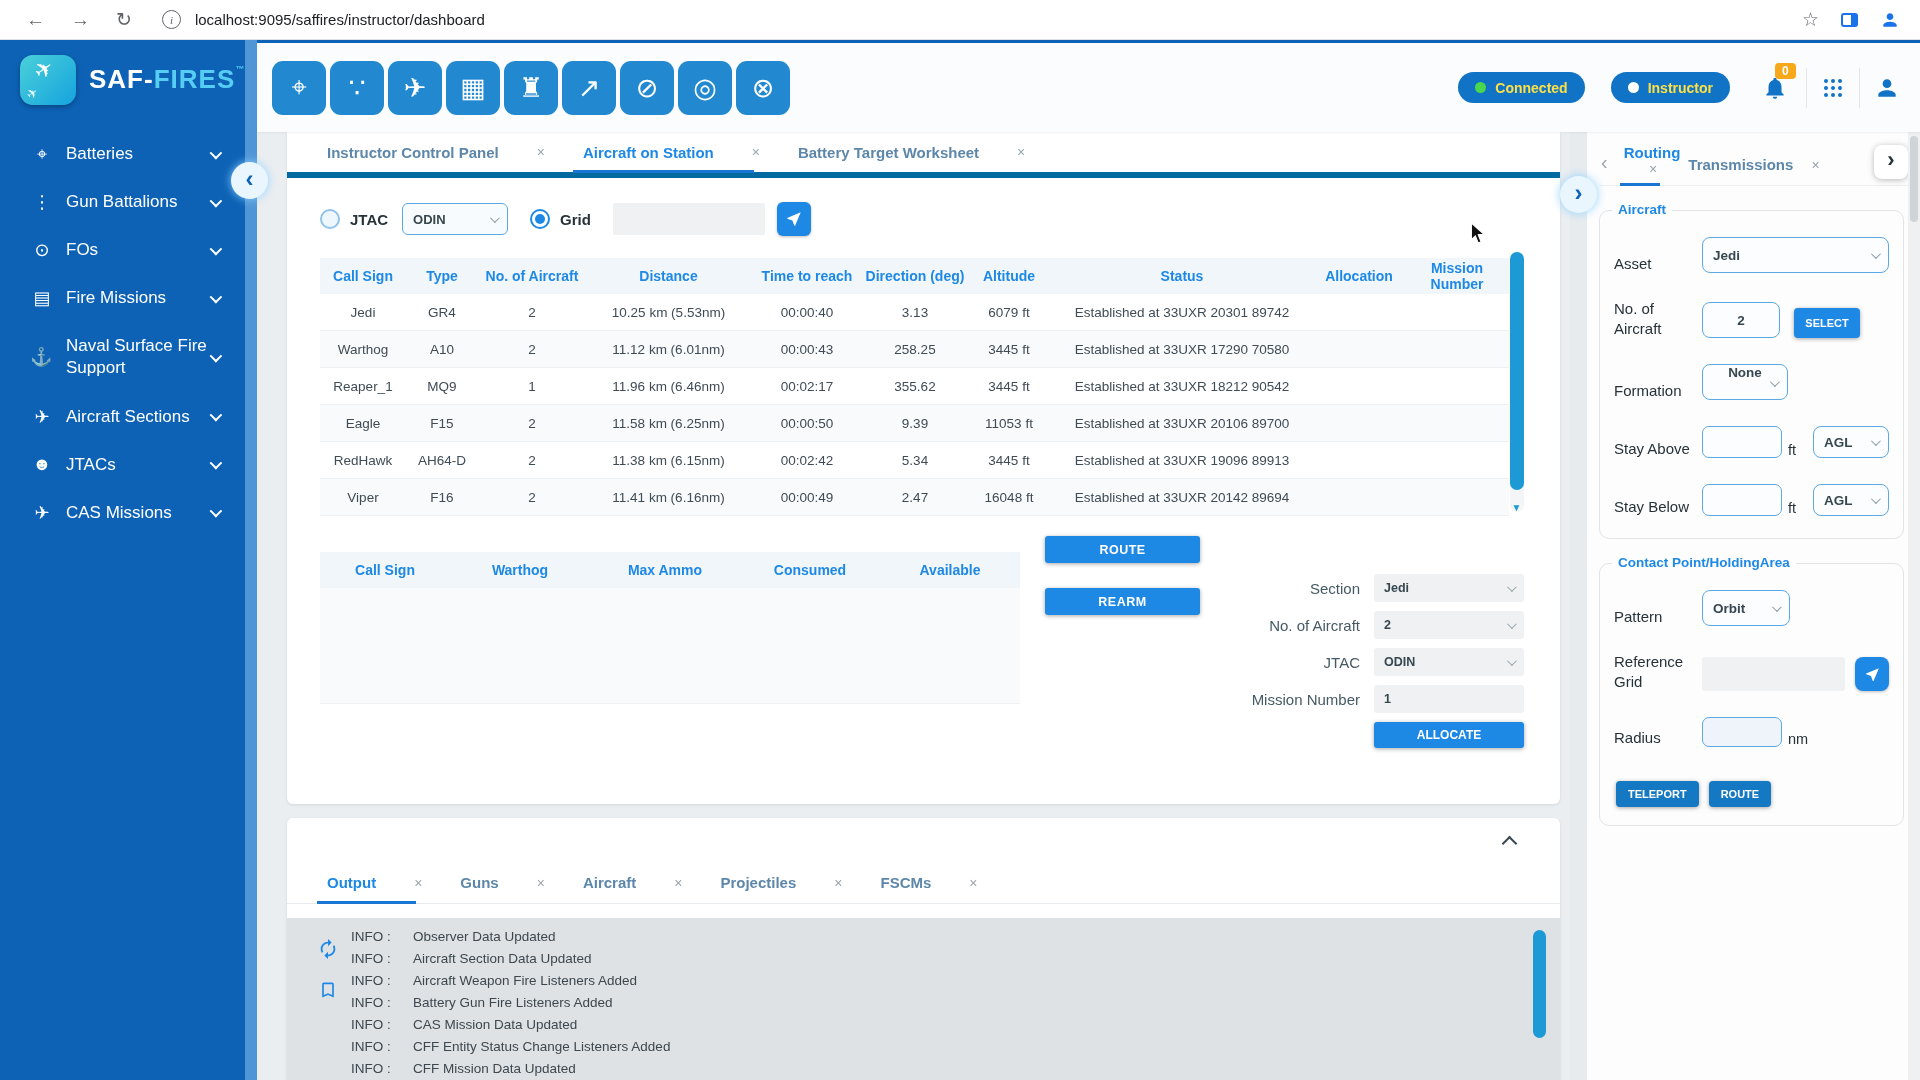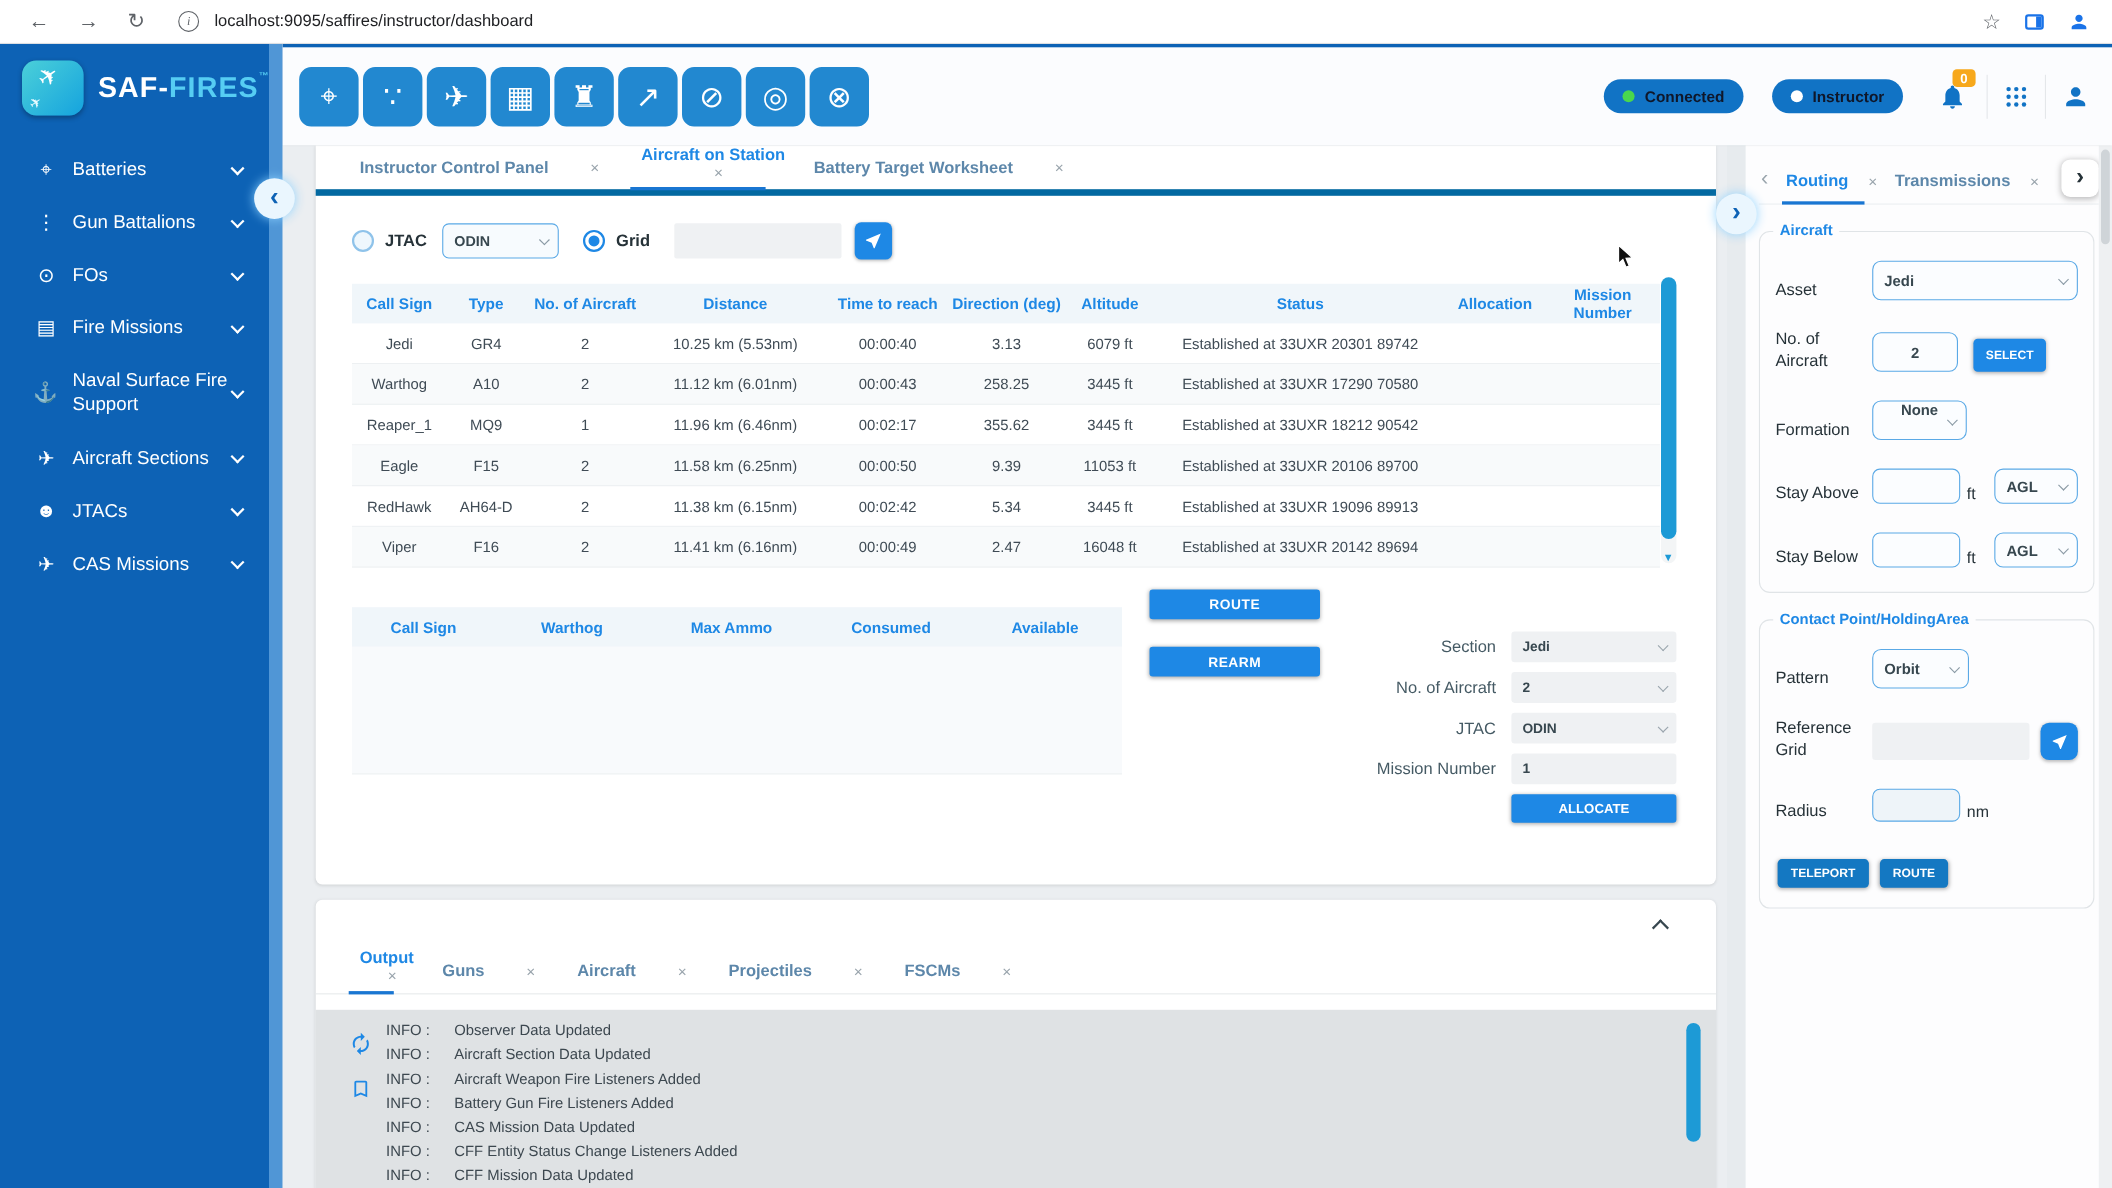--- a/index.html
+++ b/index.html
@@ -50,21 +50,21 @@
   .collapse-btn::before{ content:"‹"; color:#0d62b5; font-size:24px; font-weight:bold; margin-top:-4px; }
 
   
   .app-header { position:absolute; left:257px; top:0; right:0; height:92px; background:#fbfcfe;
     border-top:3px solid #0d62b5; display:flex; align-items:center; padding:0 20px 0 15px;
     box-shadow:0 1px 2px rgba(0,0,0,.06); z-index:4; }
   .toolbar { display:flex; gap:4px; }
   .tool-btn { width:54px; height:54px; border-radius:11px; background:#2288d0; color:#fff;
     font-size:27px; display:flex; align-items:center; justify-content:center; border:none; cursor:pointer; }
   .header-right { margin-left:auto; display:flex; align-items:center; }
-  .pill { height:31px; border-radius:16px; background:#1173c5; color:#0f172a; font-weight:bold;
+  .pill { height:31px; border-radius:16px; background:#1173c5; color:#fde047; font-weight:bold;
     font-size:14px; display:flex; align-items:center; padding:0 17px; gap:9px; border:none; }
   .pill + .pill { margin-left:26px; }
   .dot { width:11px; height:11px; border-radius:50%; }
   .dot-green{ background:#4ad74d; } .dot-white{ background:#fff; }
   .hdr-sep { width:1px; height:40px; background:#e4e7ea; margin:0 14px; }
   .bell-wrap { position:relative; margin-left:32px; margin-right:4px; cursor:pointer; }
   .badge { position:absolute; top:-12px; left:13px; background:#f7a81b; color:#fff; font-size:12px;
     font-weight:bold; border-radius:4px; padding:1px 7px; }
   .hdr-svg { display:block; }
 
@@ -73,21 +73,21 @@
 
   
   .main-card { position:absolute; left:30px; top:0; width:1273px; height:672px; background:#fff;
     border-radius:0 0 6px 6px; box-shadow:0 1px 3px rgba(0,0,0,.10); }
   .tabs { display:flex; align-items:stretch; height:46px; border-bottom:6px solid #0369a1; padding-left:30px; }
   .tab { display:flex; align-items:center; padding:0 2px; margin-right:6px; position:relative;
     color:#5d87aa; font-weight:bold; font-size:15px; cursor:pointer; }
   .tab .lbl { padding:0 8px; }
   .tab-close { color:#9aa5ad; font-size:14px; margin:0 20px 0 30px; font-weight:normal; }
   .tab-close::before{ content:"×"; }
-  .tab.active { color:#1e88e5;flex-direction:column; }
+  .tab.active { color:#1e88e5; }
   .tab.active::after { content:""; position:absolute; left:0; right:28px; bottom:-1px; height:3px; background:#1976d2; }
 
   .filter-row { display:flex; align-items:center; padding:24px 0 0 33px; }
   .radio { width:20px; height:20px; border-radius:50%; border:2px solid #8fc3ea; background:#eef7fd; flex:none; }
   .radio.checked { border-color:#1e88e5; background:#fff; position:relative; }
   .radio.checked::after { content:""; position:absolute; inset:3px; background:#1e88e5; border-radius:50%; }
   .radio-label { font-weight:bold; font-size:15px; color:#263238; margin:0 14px 0 10px; }
   .select { display:flex; align-items:center; border:1.5px solid #5aa9e6; border-radius:6px;
     background:#f7fbfe; padding:0 10px; font-weight:bold; font-size:13px; color:#37474f; cursor:pointer; }
   .chev { width:7px; height:7px; border-right:1.6px solid #8a9aa5; border-bottom:1.6px solid #8a9aa5;
@@ -156,21 +156,21 @@
   .expand-btn::before{ content:"›"; color:#0d62b5; font-size:24px; font-weight:bold; margin-top:-4px; }
   .right-panel { position:absolute; left:1330px; top:0; width:333px; bottom:0; background:#fdfdfe; }
   .rp-tabs { display:flex; align-items:center; height:42px; margin:12px 12px 0 12px; position:relative;
     border-bottom:1px solid #eceff1; }
   .rp-back { color:#9aa5ad; font-size:20px; margin:0 12px 4px 2px; cursor:pointer; }
   .rp-back::before{ content:"‹"; }
   .rp-tab { font-size:15px; font-weight:bold; color:#5d87aa; position:relative; display:flex;
     align-items:center; height:100%; cursor:pointer; }
   .rp-tab .lbl{ padding:0 4px; }
   .rp-tab .tab-close{ margin:0 12px 0 14px; }
-  .rp-tab.active { color:#1e88e5; }
+  .rp-tab.active { color:#1e88e5;flex-direction:column; }
   .rp-tab.active::after { content:""; position:absolute; left:0; right:24px; bottom:-1px; height:3px; background:#1976d2; }
   .rp-next { margin-left:auto; width:34px; height:34px; border-radius:8px; background:#fff;
     box-shadow:0 1px 6px rgba(0,0,0,.28); display:flex; align-items:center; justify-content:center;
     cursor:pointer; margin-bottom:6px; }
   .rp-next::before{ content:"›"; font-size:22px; font-weight:bold; color:#263238; margin-top:-3px; }
   .group { position:relative; border:1px solid #e0e4e7; border-radius:10px; margin:24px 16px 0 12px;
     padding:26px 14px 16px 14px; background:#fdfdfe; }
   .group-title { position:absolute; top:-9px; left:12px; background:#fdfdfe; padding:0 6px;
     color:#1e88e5; font-weight:bold; font-size:13.5px; white-space:nowrap; }
   .g-row { display:flex; align-items:flex-end; margin-bottom:26px; }

